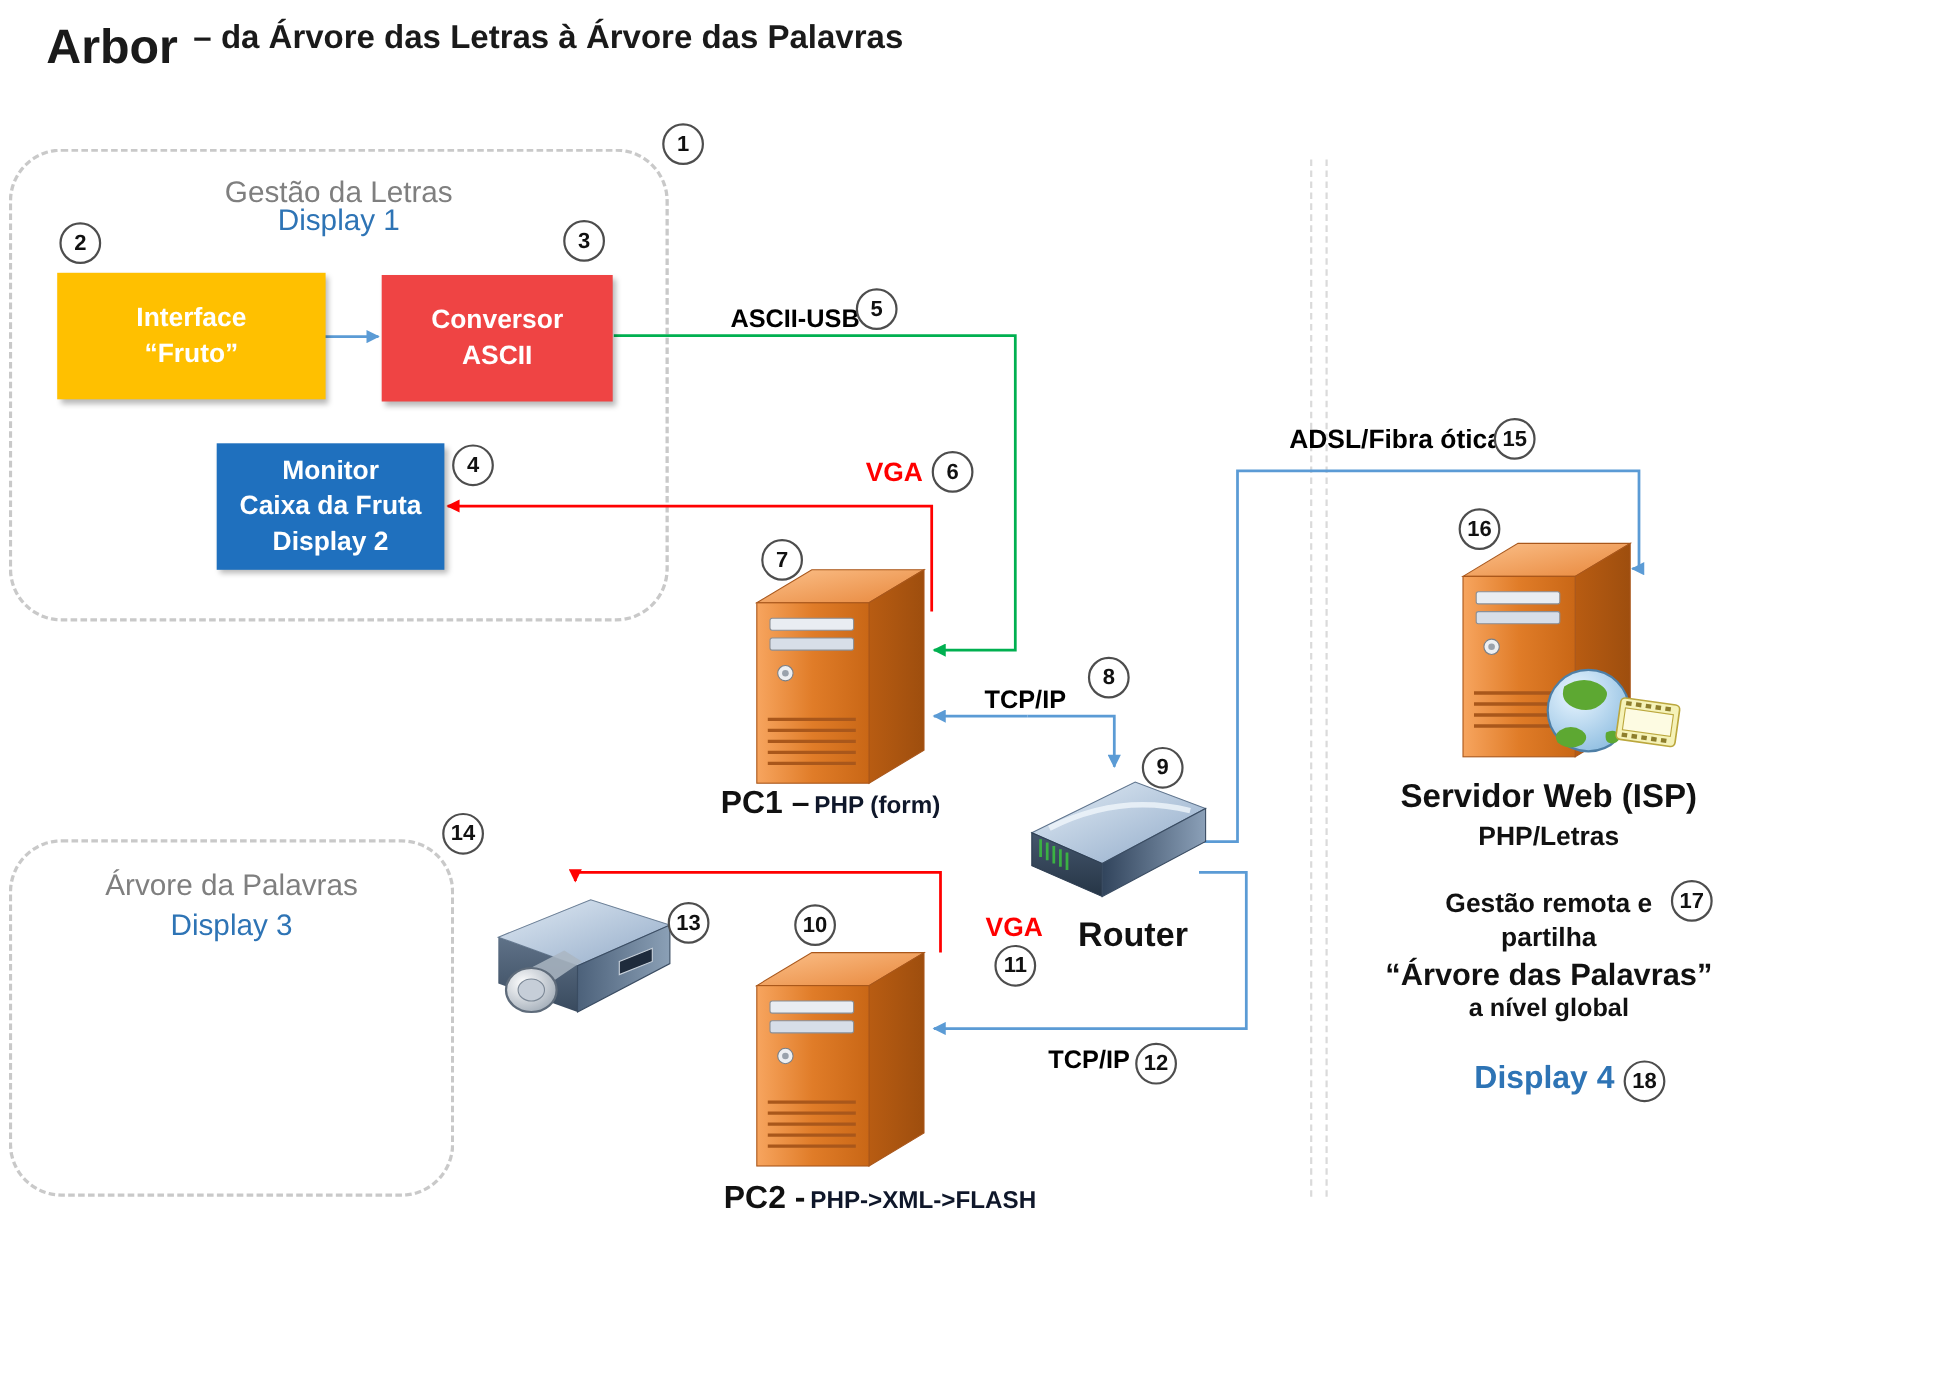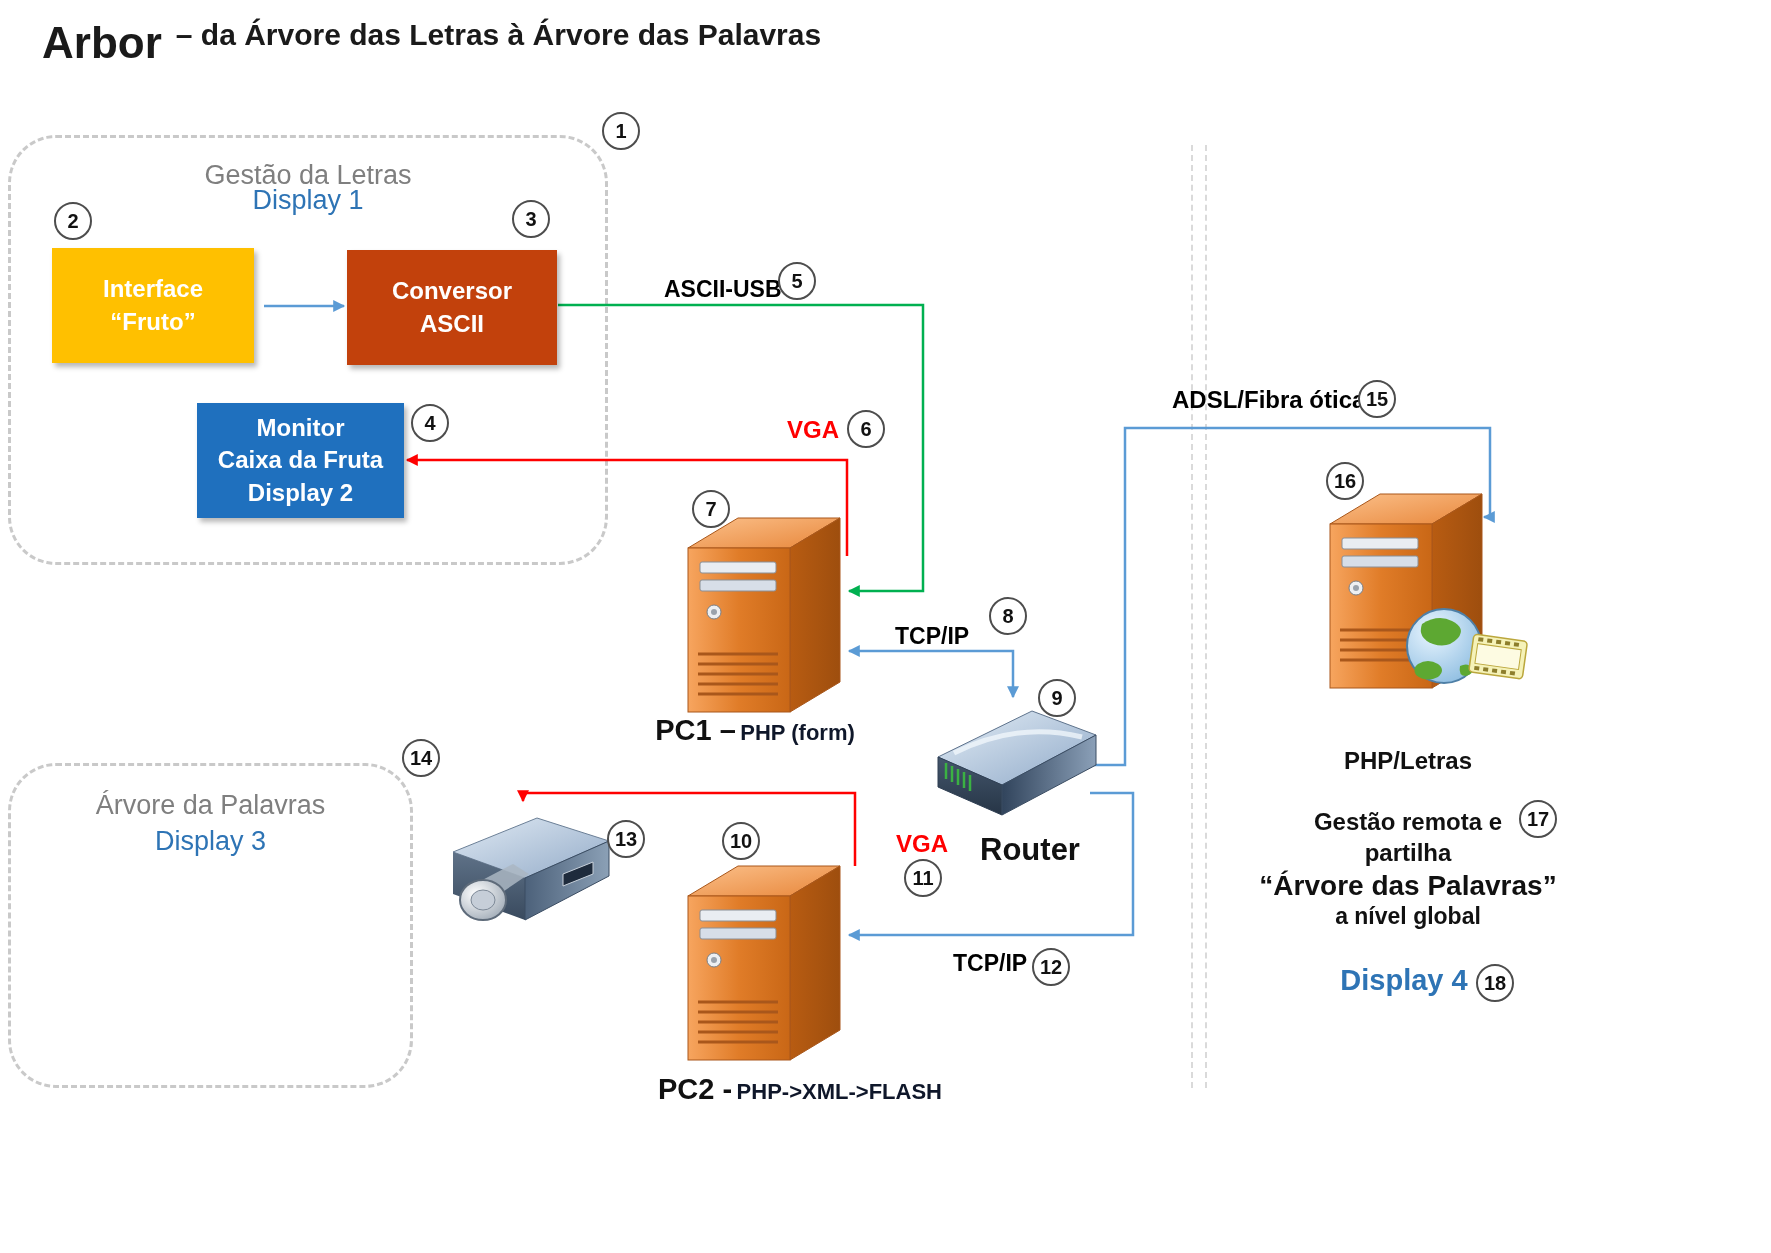--- a/index.html
+++ b/index.html
@@ -83,23 +83,23 @@
     <path d="M1090,765 H1125 V428 H1490 V517 H1484" class="ln-blue" marker-end="url(#mB)"></path>
     <path d="M855,866 V793 H523 V801" class="ln-red" marker-end="url(#mR)"></path>
   </svg>
 
   <div class="group-title" style="left:8px;top:160px;width:600px;">Gestão da Letras</div>
   <div class="group-display" style="left:8px;top:185px;width:600px;">Display 1</div>
 
   <div class="group-title" style="left:8px;top:790px;width:405px;">Árvore da Palavras</div>
   <div class="group-display" style="left:8px;top:826px;width:405px;">Display 3</div>
 
-  <div class="node-box" style="left:52px;top:248px;width:202px;height:115px;background:#FFC000;">Interface
+  <div class="node-box" style="left:52px;top:248px;width:244px;height:115px;background:#FFC000;">Interface
 “Fruto”</div>
-  <div class="node-box" style="left:347px;top:250px;width:210px;height:115px;background:#c2410c;">Conversor
+  <div class="node-box" style="left:347px;top:250px;width:210px;height:115px;background:#ef4444;">Conversor
 ASCII</div>
   <div class="node-box" style="left:197px;top:403px;width:207px;height:115px;background:#1F70BE;">Monitor
 Caixa da Fruta
 Display 2</div>
 
   <div class="link-label" style="left:664px;top:276px;">ASCII-USB</div>
   <div class="link-label red" style="left:787px;top:416px;">VGA</div>
   <div class="link-label" style="left:895px;top:623px;">TCP/IP</div>
   <div class="link-label red" style="left:896px;top:830px;">VGA</div>
   <div class="link-label" style="left:953px;top:950px;">TCP/IP</div>
@@ -285,20 +285,21 @@
   <div class="dev-label" style="left:600px;top:714px;width:310px;">
     <span class="dev-name">PC1 –</span>
     <span class="dev-tech">PHP (form)</span>
   </div>
   <div class="dev-label" style="left:625px;top:1058px;width:350px;margin-top:15px;">
     <span class="dev-name">PC2 -</span>
     <span class="dev-tech">PHP-&gt;XML-&gt;FLASH</span>
   </div>
   <div class="router-label" style="left:955px;top:832px;width:150px;">Router</div>
 
+  <div class="srv-title" style="left:1258px;top:708px;width:300px;">Servidor Web (ISP)</div>
   <div class="srv-stack" style="left:1258px;top:747px;width:300px;">PHP/Letras</div>
   <div class="srv-line" style="left:1258px;top:808px;width:300px;">Gestão remota e</div>
   <div class="srv-line" style="left:1258px;top:839px;width:300px;">partilha</div>
   <div class="srv-quote" style="left:1248px;top:870px;width:320px;">“Árvore das Palavras”</div>
   <div class="srv-global" style="left:1258px;top:903px;width:300px;">a nível global</div>
   <div class="srv-display" style="left:1254px;top:964px;width:300px;">Display 4</div>
 
   <div class="badge" style="left:602px;top:112px;">1</div>
   <div class="badge" style="left:54px;top:202px;">2</div>
   <div class="badge" style="left:512px;top:200px;">3</div>

